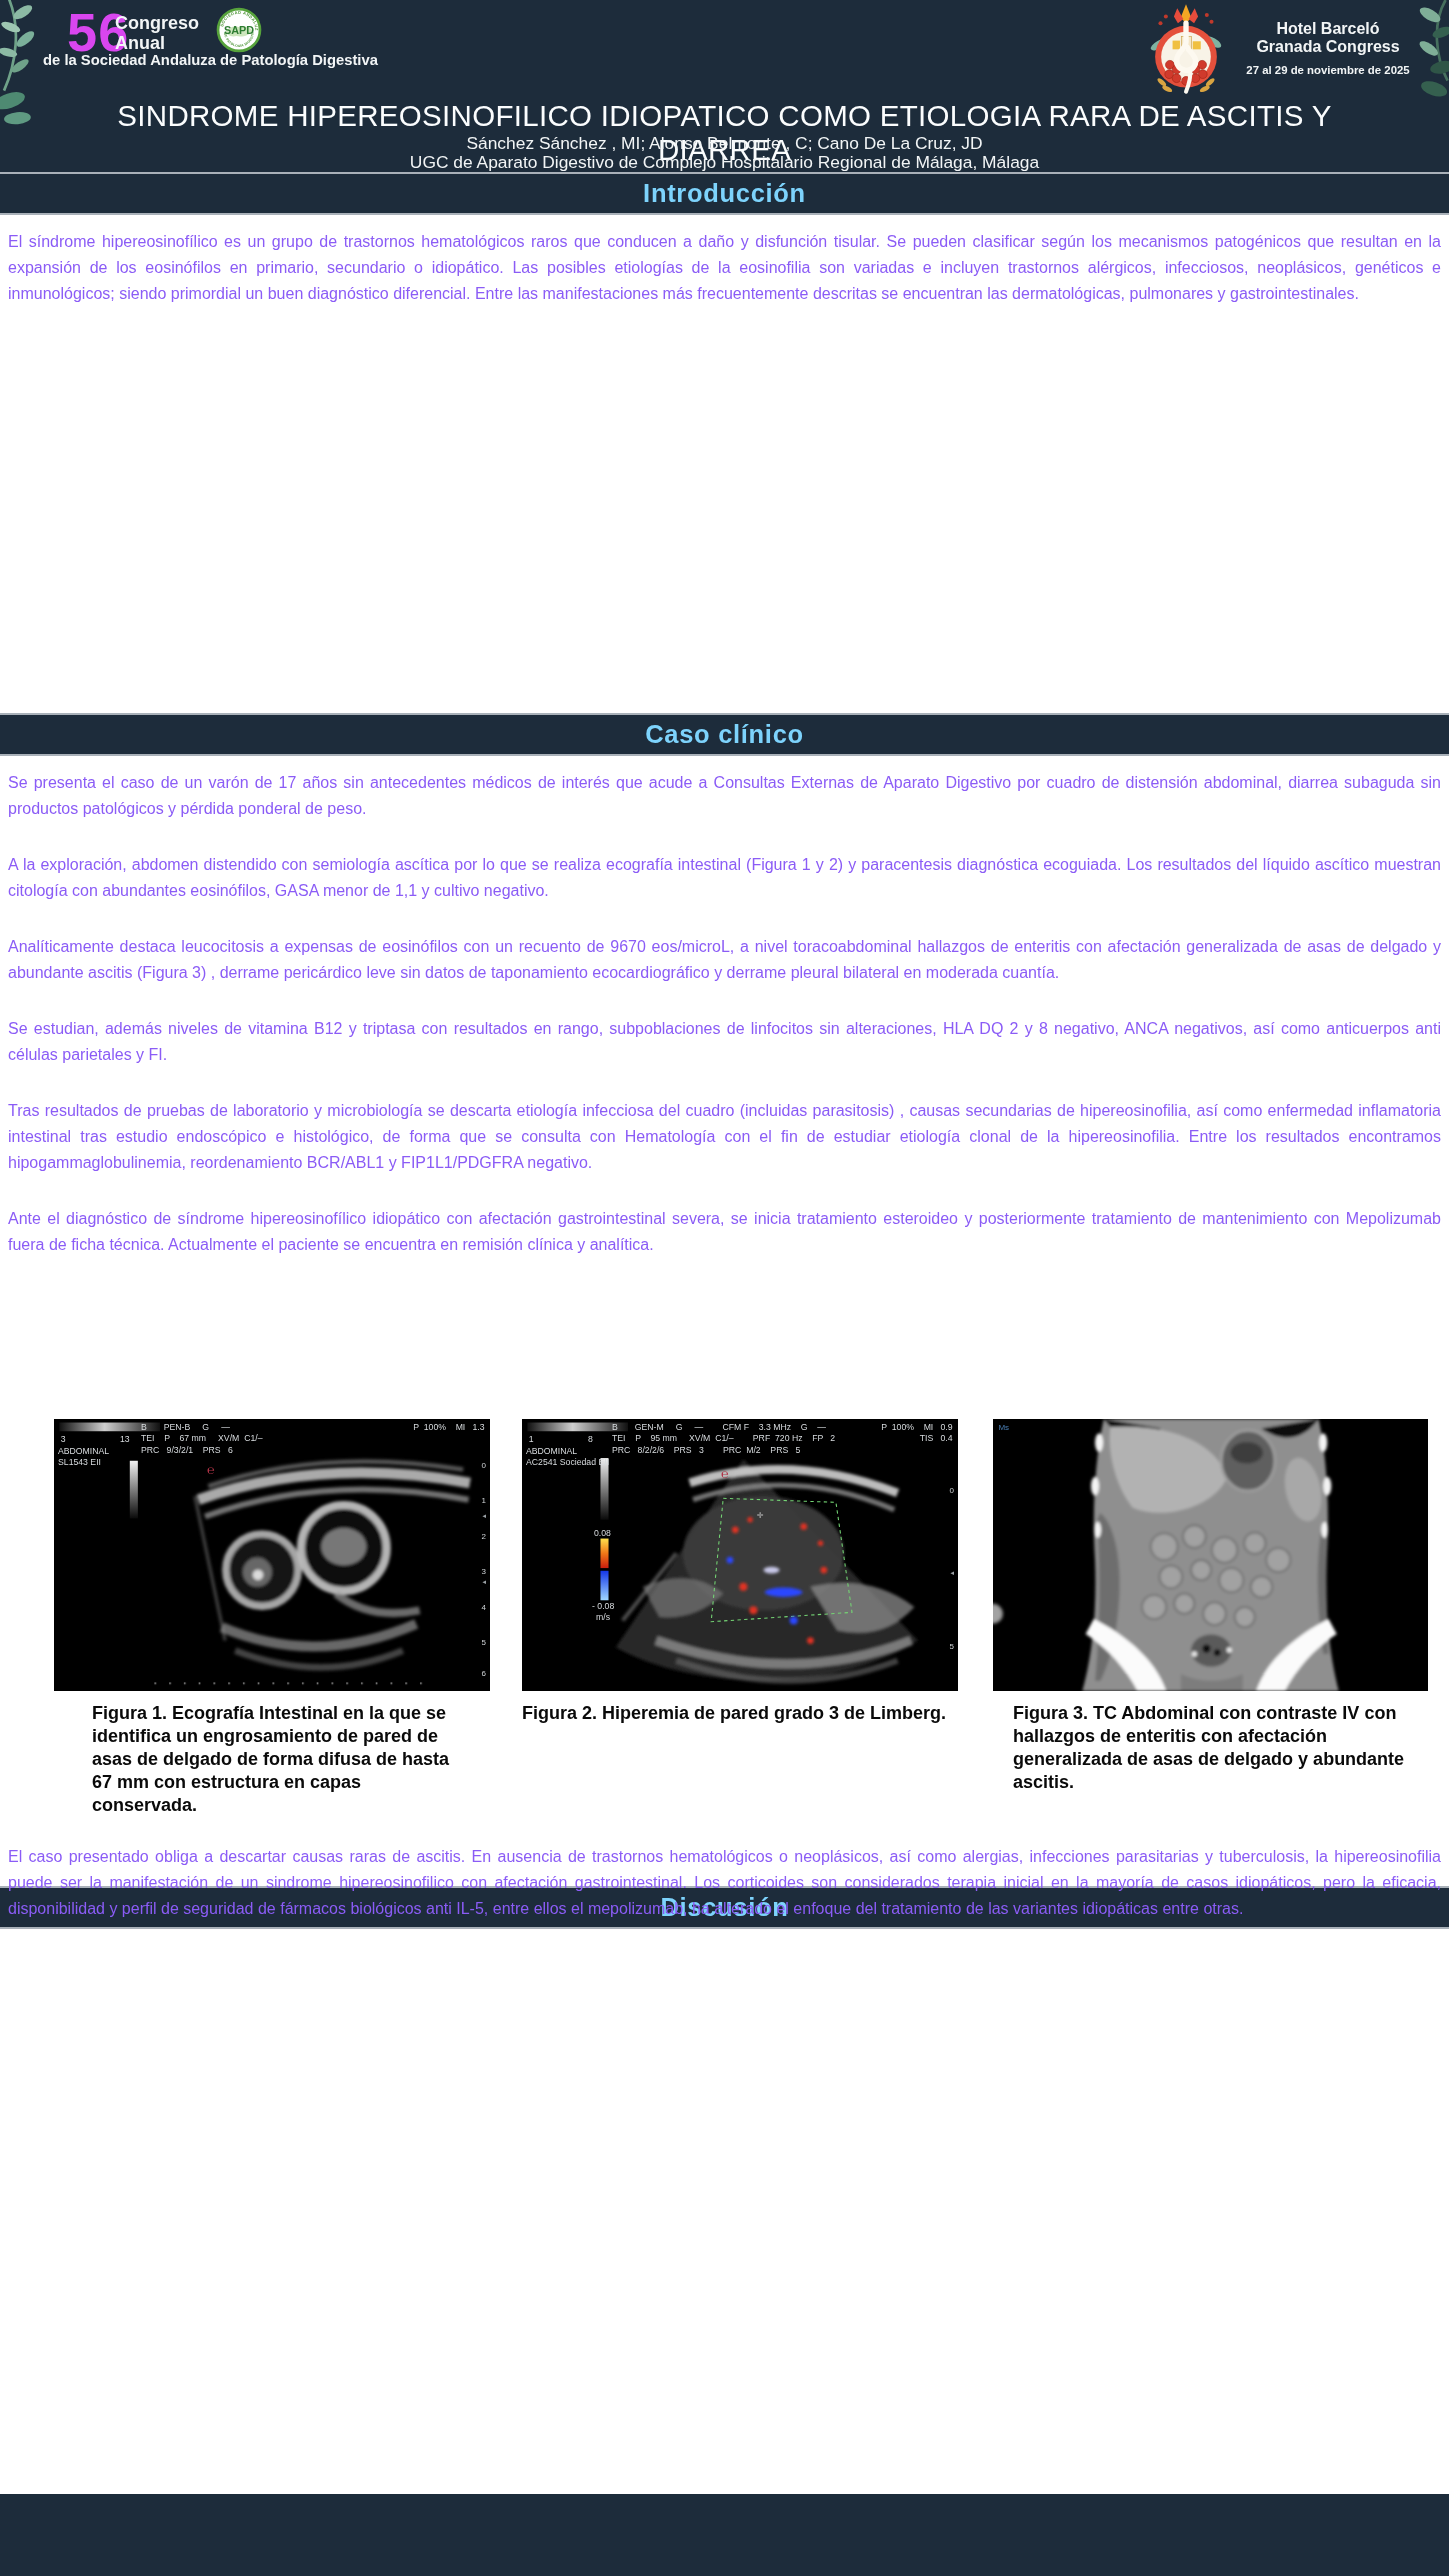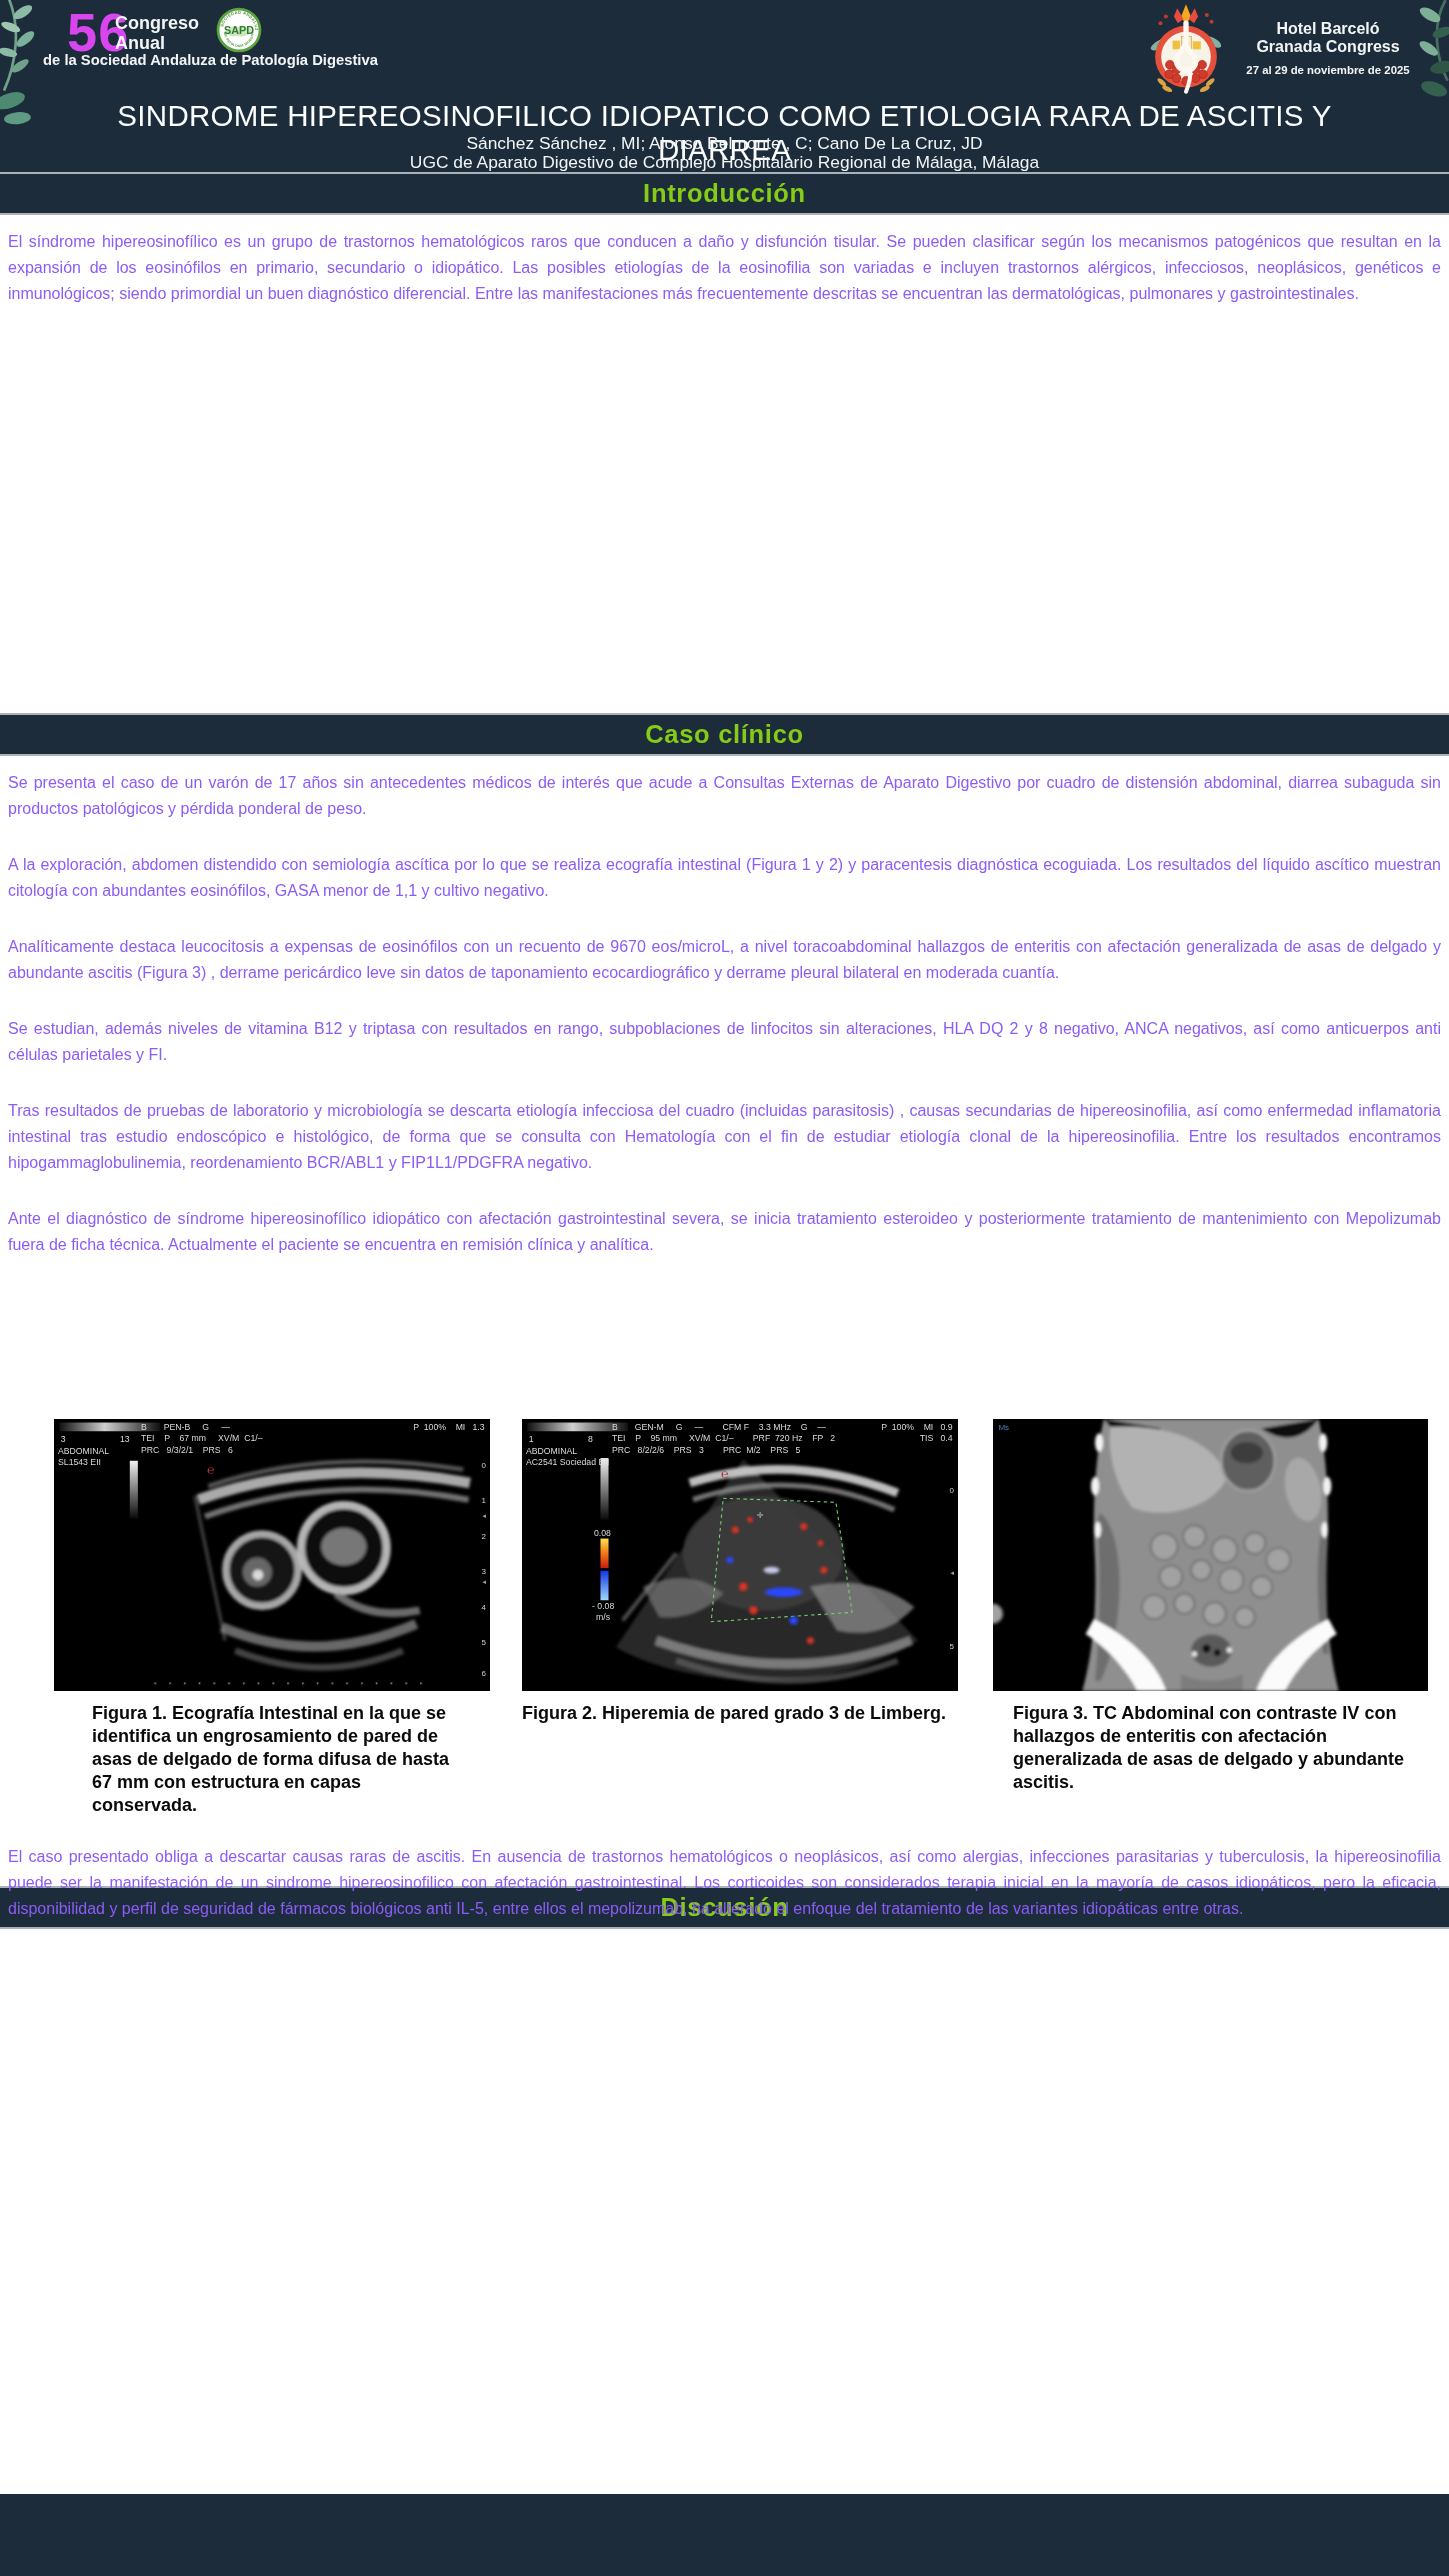--- a/index.html
+++ b/index.html
@@ -18,21 +18,21 @@
   .venue .v1{font-size:16px;font-weight:bold;line-height:18px;}
   .venue .dates{margin-top:8px;font-size:11.4px;font-weight:bold;}
   .poster-title{position:absolute;left:54px;right:54px;top:99px;text-align:center;
                 font-size:29.5px;color:#fbfdfe;font-weight:normal;letter-spacing:0.3px;}
   .poster-authors{position:absolute;left:54px;right:54px;top:133px;text-align:center;font-size:17.4px;color:#f2f5f6;}
   .poster-affil{position:absolute;left:54px;right:54px;top:152px;text-align:center;font-size:17.4px;color:#f2f5f6;}
   
   .section-bar{position:absolute;left:0;width:1449px;height:39px;background:#1d2c3b;
                border-top:2px solid #a9b1b9;border-bottom:2px solid #a9b1b9;
                display:flex;align-items:center;justify-content:center;}
-  .section-bar .heading{font-size:25.5px;font-weight:bold;color:#84cc16;letter-spacing:0.7px;}
+  .section-bar .heading{font-size:25.5px;font-weight:bold;color:#7dd3fc;letter-spacing:0.7px;}
   .bar-intro{top:172px;}
   .bar-caso{top:713px;}
   .bar-disc{top:1886px;}
   
   .text-block{position:absolute;left:8px;right:8px;font-size:16px;line-height:26px;
               text-align:justify;color:#8b5cf6;}
   .text-block p{margin:0 0 30px 0;}
   .tb-intro{top:229px;}
   .tb-caso{top:770px;}
   .tb-disc{top:1844px;}

